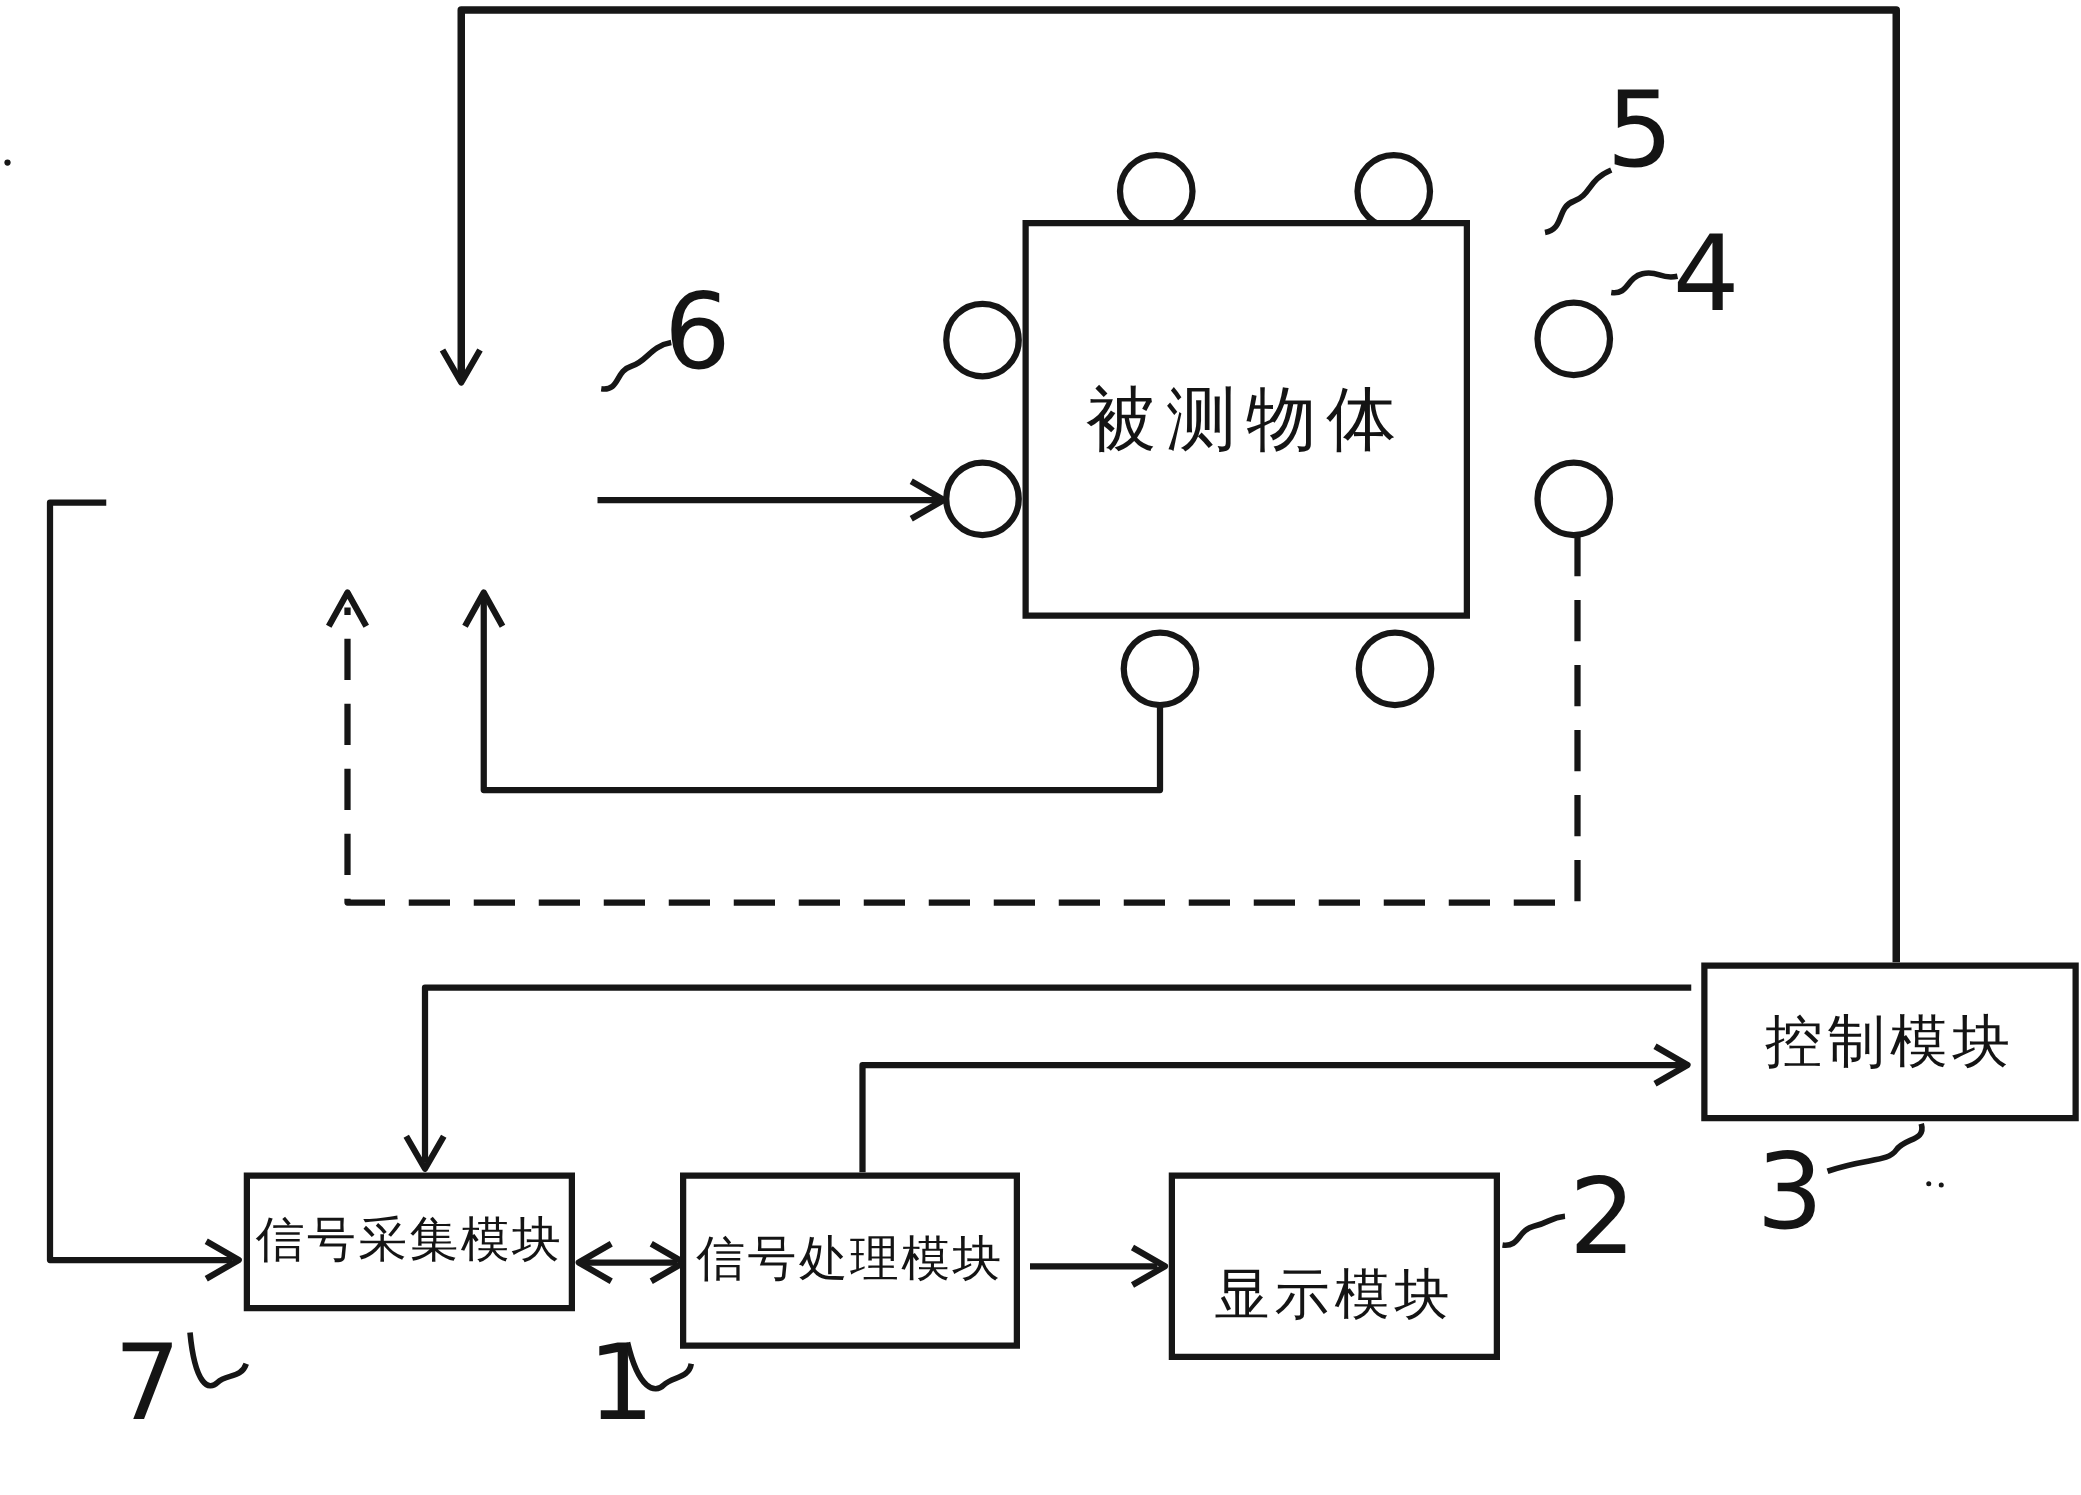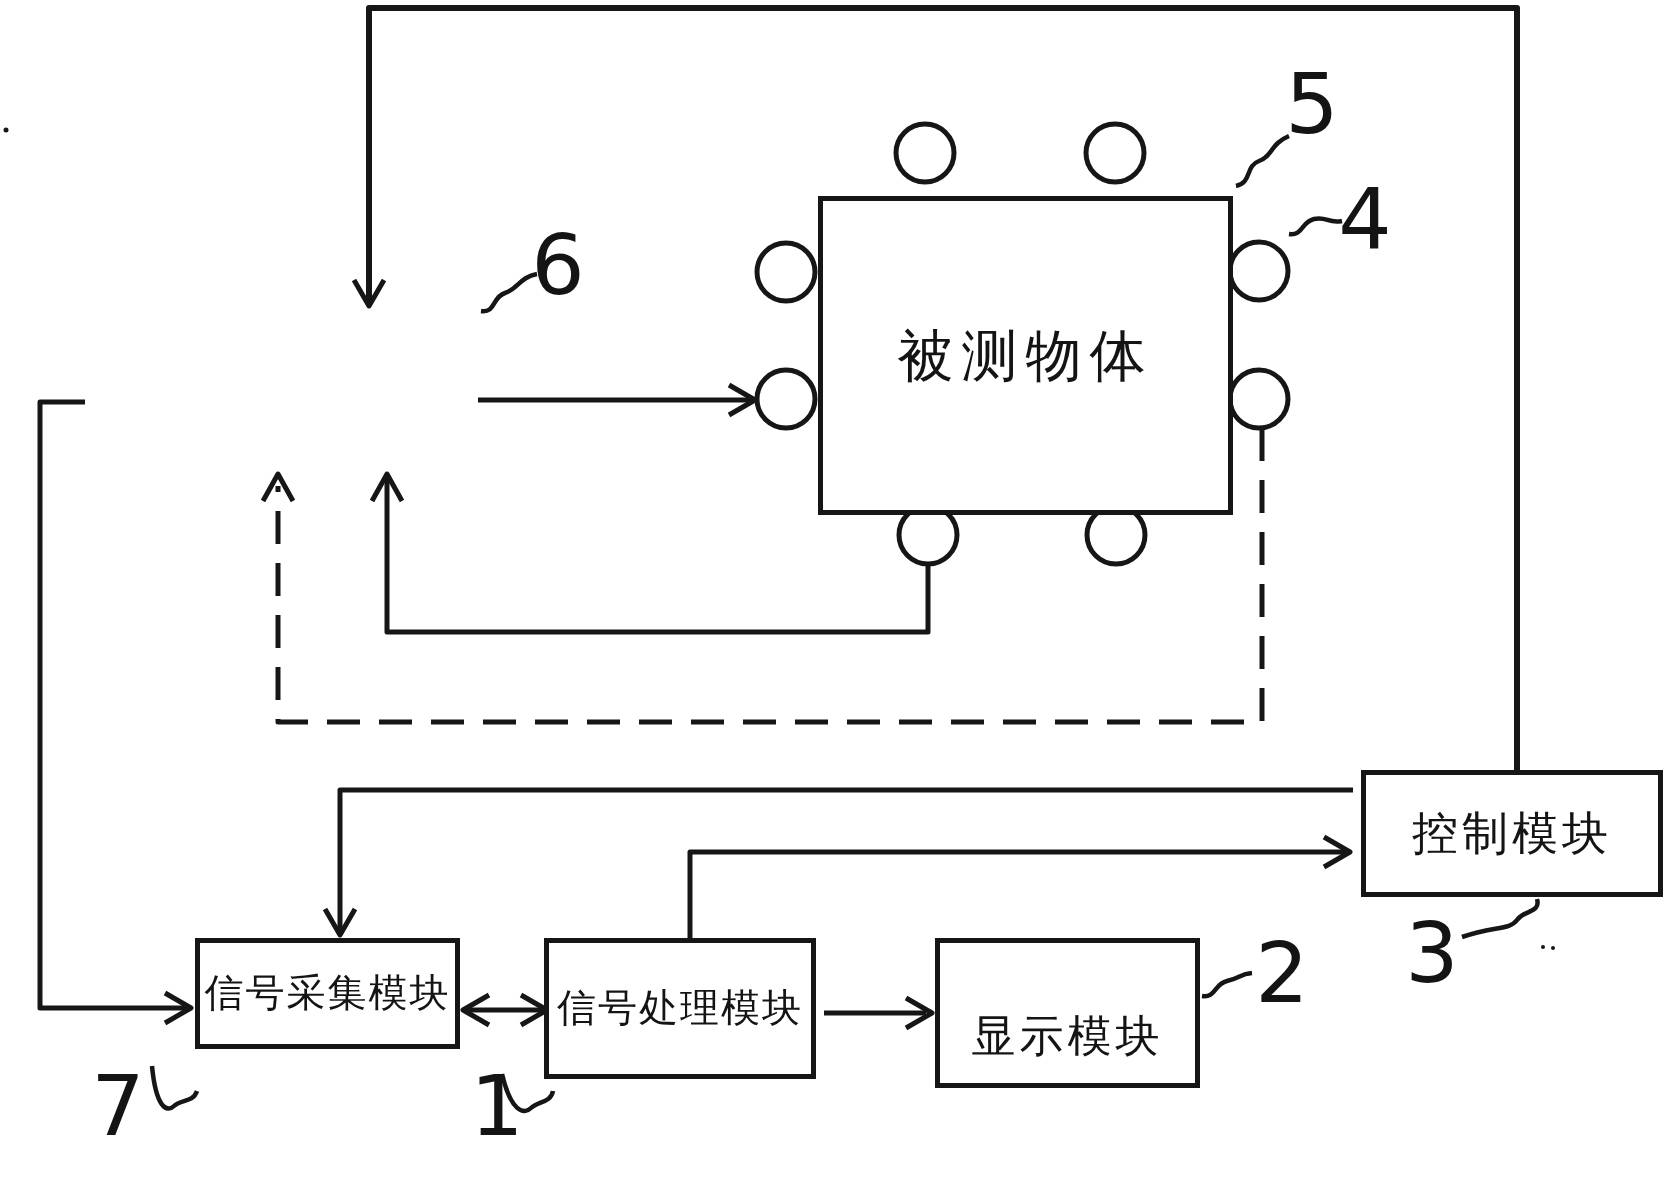--- a/index.html
+++ b/index.html
@@ -99,21 +99,21 @@
     </g>
 
     <g fill="#161616" stroke="none">
       <circle cx="6" cy="130" r="2.5"></circle>
       <circle cx="1543" cy="947" r="2"></circle>
       <circle cx="1553" cy="948" r="2"></circle>
     </g>
   </svg>
 
 
-  <div class="box lbl-object" style="left:818px;top:196px;width:415px;height:319px;">
+  <div class="box lbl-object" style="left:818px;top:176px;width:358px;height:319px;">
     <span>被测物体</span>
   </div>
 
   <div class="box lbl-control" style="left:1361px;top:770px;width:302px;height:127px;">
     <span>控制模块</span>
   </div>
 
   <div class="box lbl-small" style="left:195px;top:938px;width:265px;height:111px;">
     <span>信号采集模块</span>
   </div>

